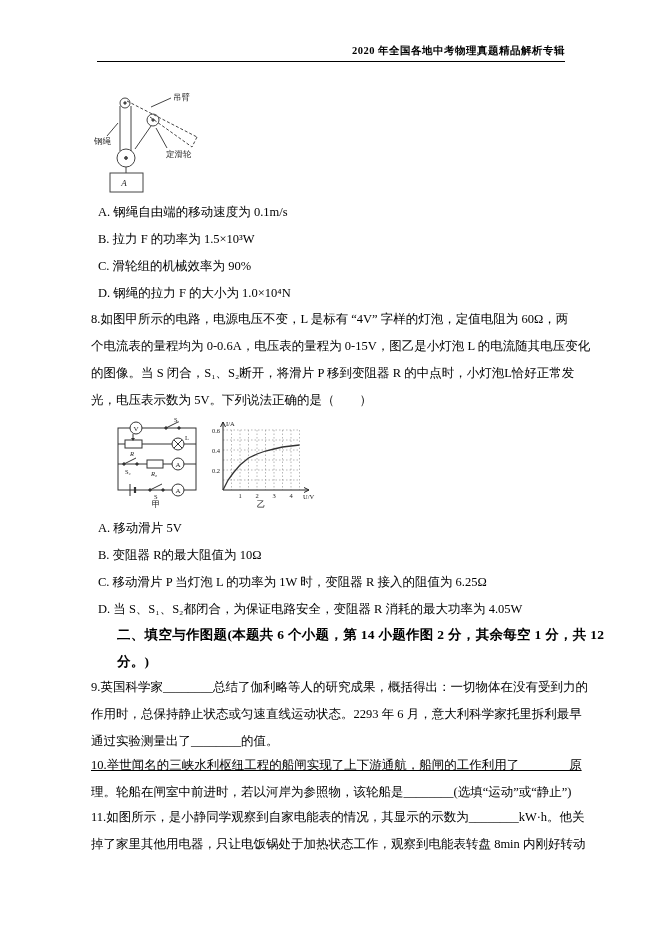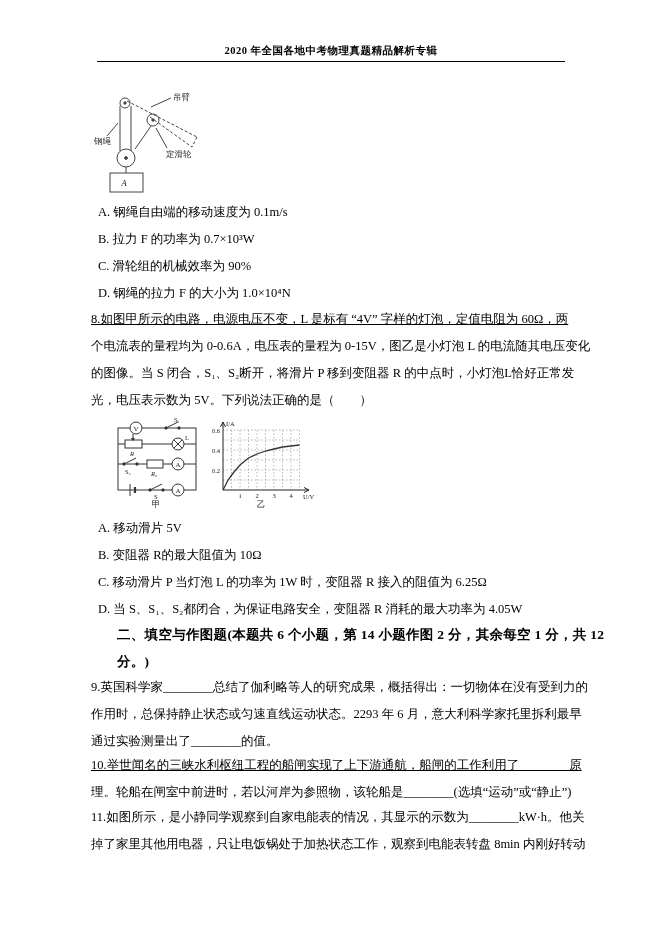--- a/index.html
+++ b/index.html
@@ -3,21 +3,21 @@
 <meta charset="utf-8">
 <style>
   html,body{margin:0;padding:0;}
   body{
     width:661px;height:935px;background:#ffffff;position:relative;
     font-family:"Liberation Serif","DejaVu Serif",serif;color:#000;
     overflow:hidden;
   }
   .abs{position:absolute;white-space:nowrap;}
   .doc-title{
-    top:44px;left:97px;width:468px;text-align:center;
+    top:44px;left:97px;width:468px;text-align:right;
     font-size:10.5px;font-weight:bold;letter-spacing:.5px;
   }
   .header-rule{
     top:61px;left:97px;width:468px;height:0;border-top:1.5px solid #000;
   }
   .pline{font-size:12.5px;left:91px;}
   .opt{font-size:12.5px;left:98px;}
   .sect{font-size:13.5px;font-weight:bold;left:91px;letter-spacing:.3px;margin-left:26px;}
   svg text{font-family:"Liberation Serif","DejaVu Serif",serif;}
   .figure{position:absolute;}
@@ -55,25 +55,25 @@
     <line x1="33" y1="80" x2="33" y2="86"></line>
     <rect x="17" y="86" width="33" height="19"></rect>
   </g>
   <text x="80" y="13" font-size="8.5" fill="#222">吊臂</text>
   <text x="1" y="57" font-size="8.5" fill="#222">钢绳</text>
   <text x="73" y="70" font-size="8.5" fill="#222">定滑轮</text>
   <text x="31" y="99" font-size="9" font-style="italic" fill="#222" text-anchor="middle">A</text>
 </svg>
 
 <div class="abs opt" style="top:204px;">A. 钢绳自由端的移动速度为 0.1m/s</div>
-<div class="abs opt" style="top:231px;">B. 拉力 F 的功率为 0.7×10³W</div>
+<div class="abs opt" style="top:231px;">B. 拉力 F 的功率为 1.5×10³W</div>
 <div class="abs opt" style="top:258px;">C. 滑轮组的机械效率为 90%</div>
 <div class="abs opt" style="top:285px;text-align:right;">D. 钢绳的拉力 F 的大小为 1.0×10⁴N</div>
 
-<div class="abs pline" style="top:311px;text-decoration:underline;">8.如图甲所示的电路，电源电压不变，L 是标有 “4V” 字样的灯泡，定值电阻为 60Ω，两</div>
+<div class="abs pline" style="top:311px;">8.如图甲所示的电路，电源电压不变，L 是标有 “4V” 字样的灯泡，定值电阻为 60Ω，两</div>
 <div class="abs pline" style="top:338px;">个电流表的量程均为 0-0.6A，电压表的量程为 0-15V，图乙是小灯泡 L 的电流随其电压变化</div>
 <div class="abs pline" style="top:365px;">的图像。当 S 闭合，S₁、S₂断开，将滑片 P 移到变阻器 R 的中点时，小灯泡L恰好正常发</div>
 <div class="abs pline" style="top:392px;">光，电压表示数为 5V。下列说法正确的是（　　）</div>
 
 <svg class="figure" style="left:106px;top:418px;" width="100" height="90" viewBox="0 0 100 90">
   <g stroke="#333" stroke-width="1" fill="none">
     <rect x="12" y="10" width="78" height="62"></rect>
     <line x1="12" y1="26" x2="90" y2="26"></line>
     <line x1="12" y1="46" x2="90" y2="46"></line>
 

